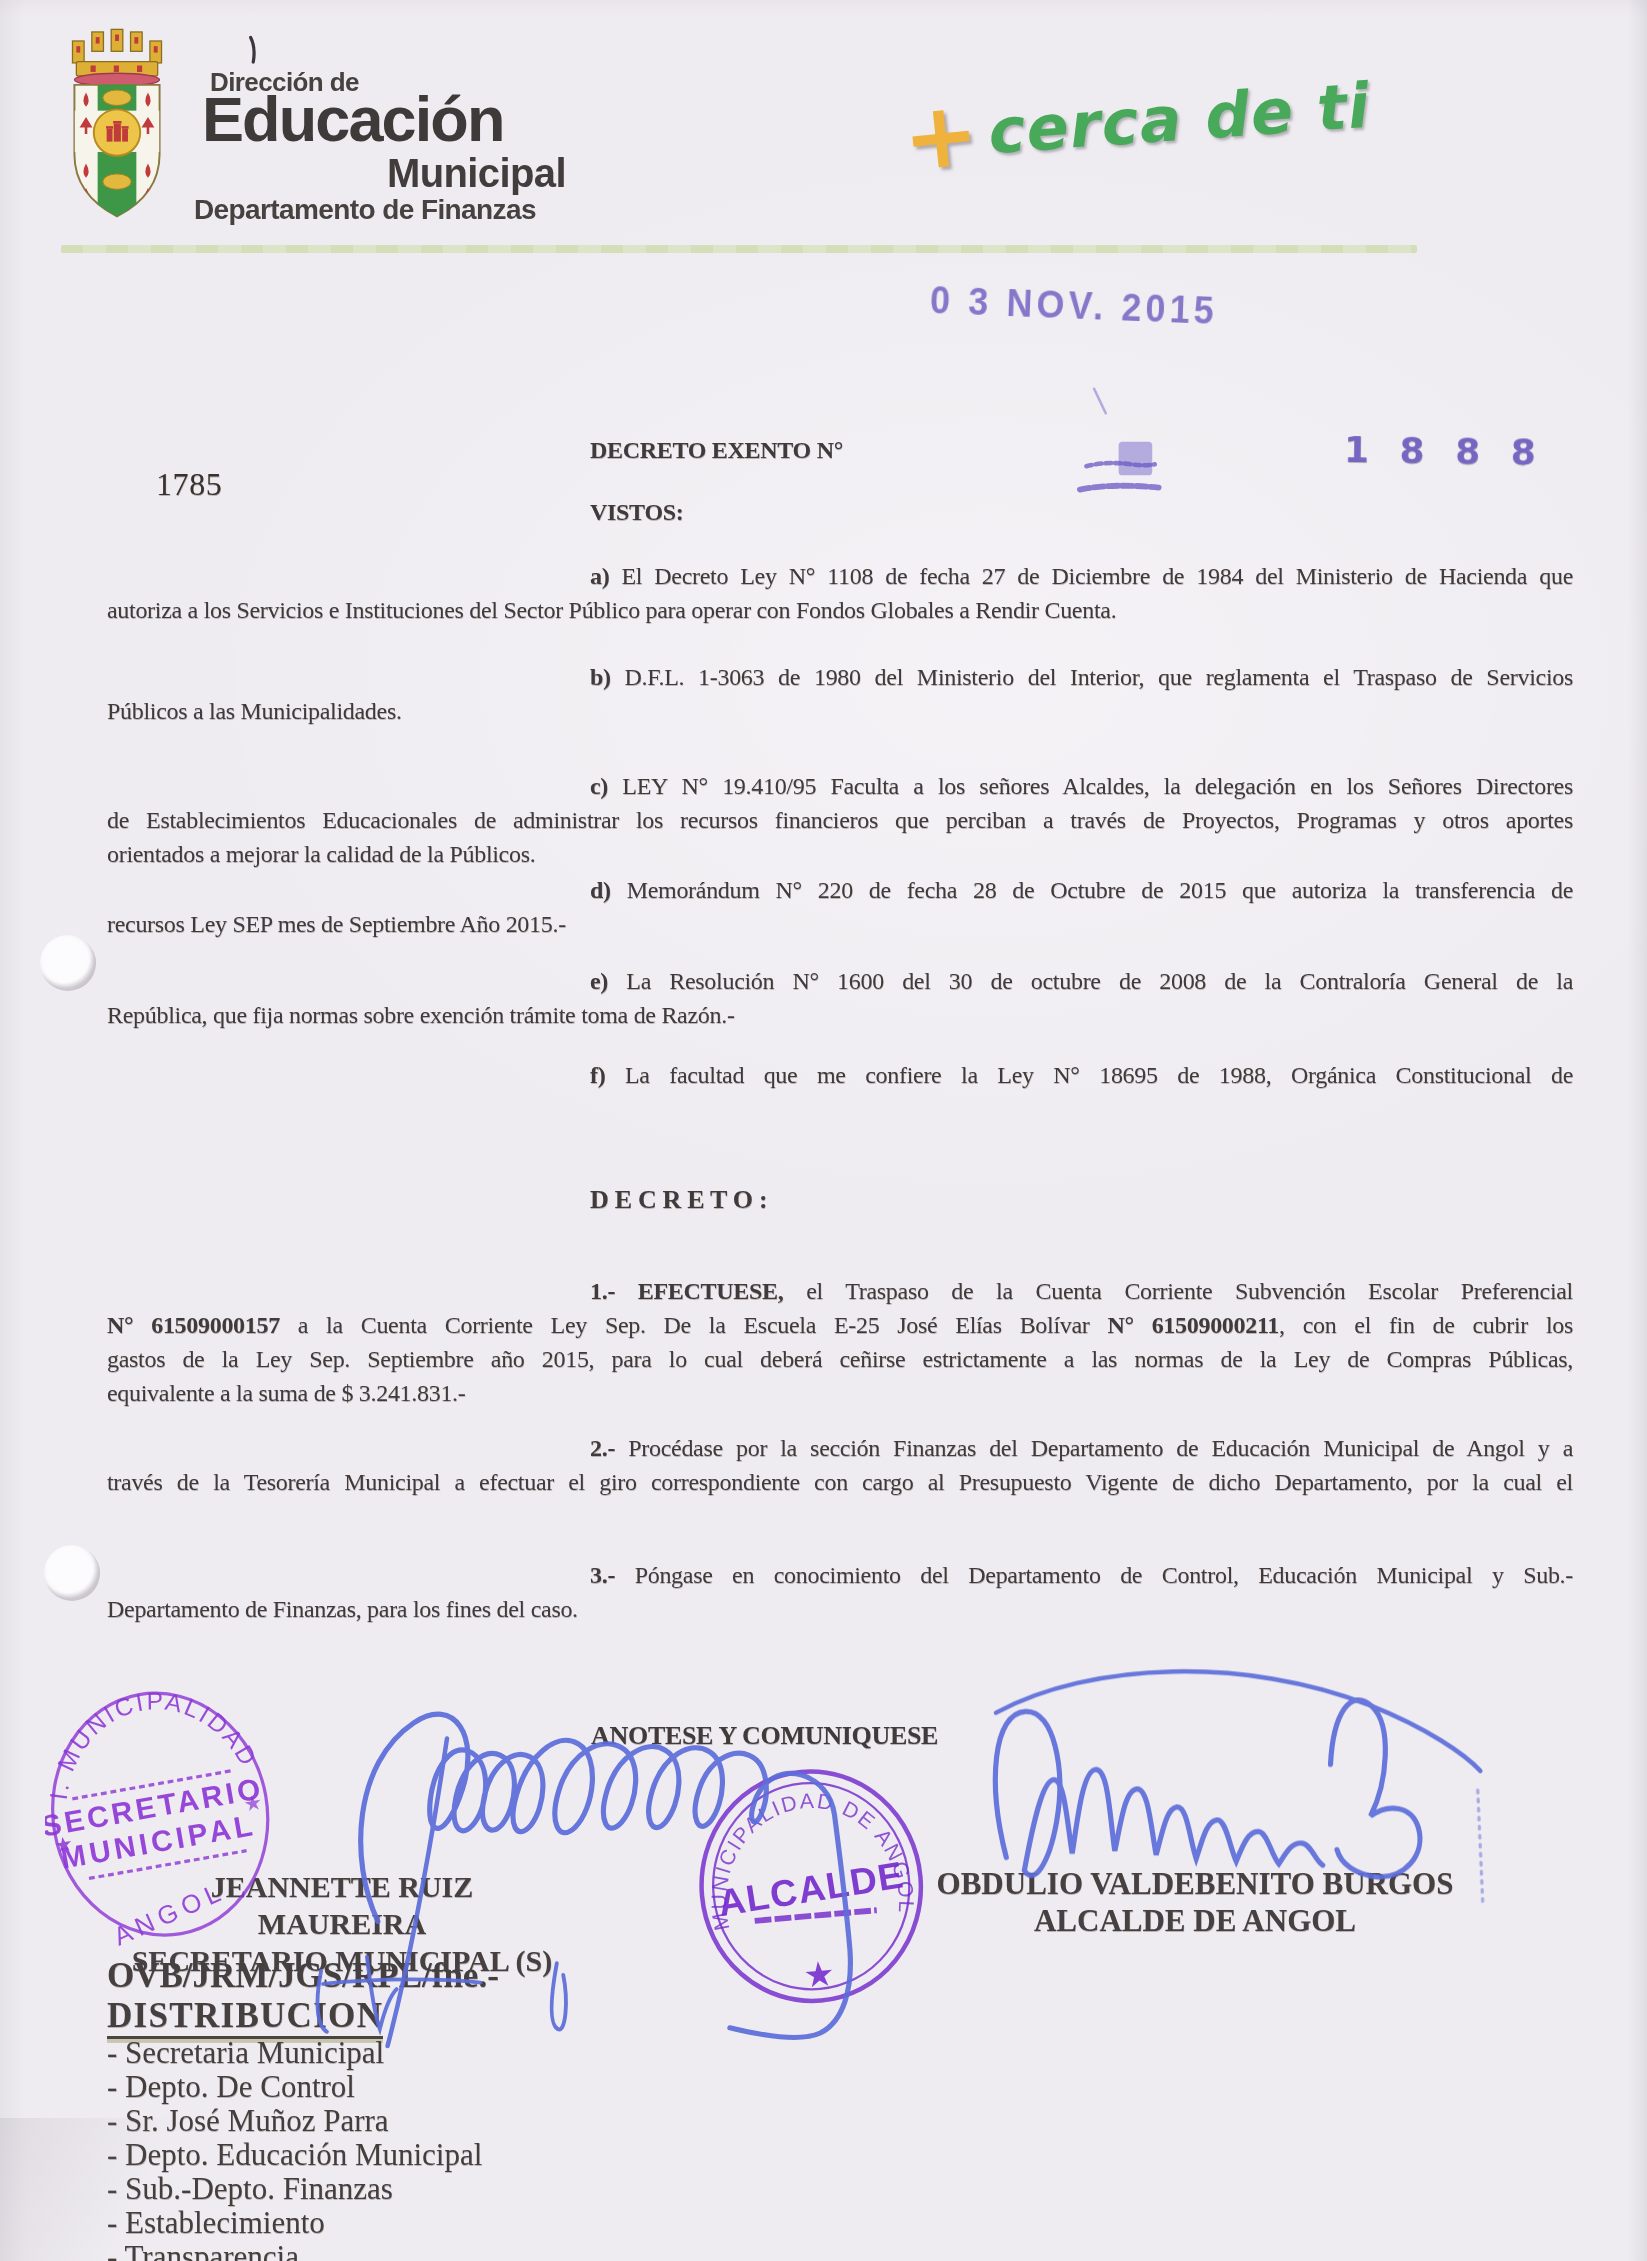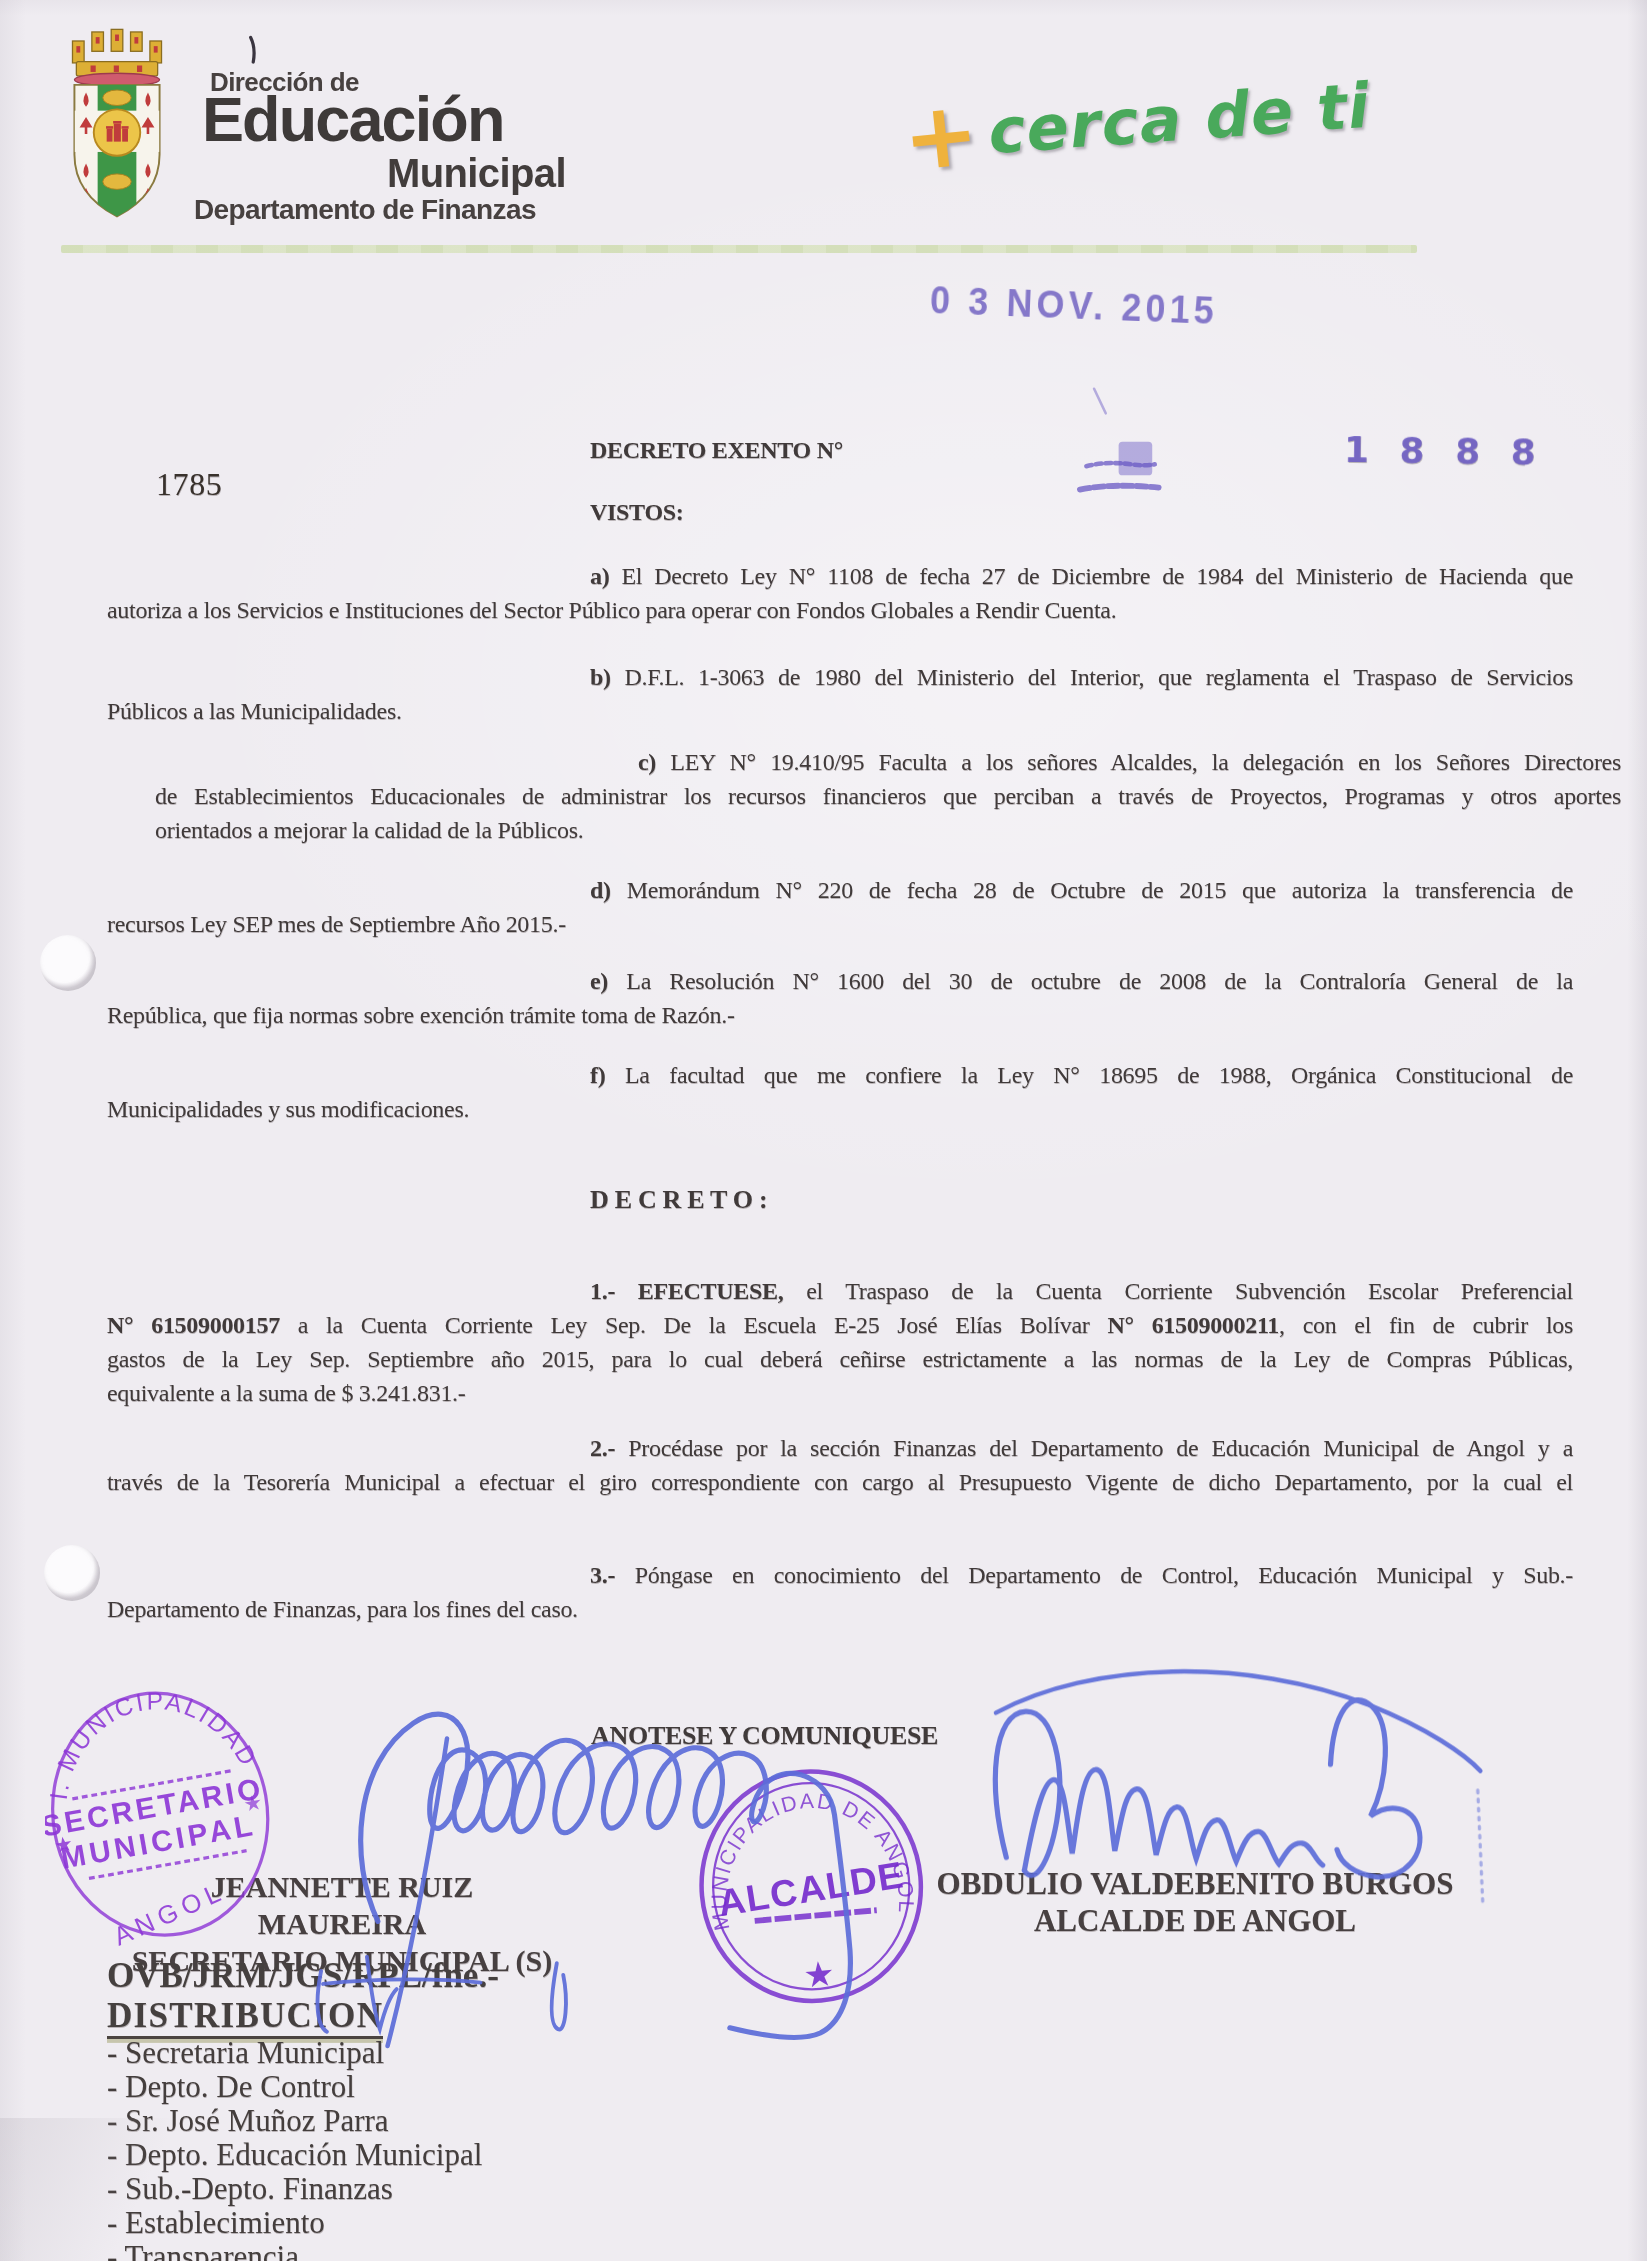--- a/index.html
+++ b/index.html
@@ -164,39 +164,38 @@
     <div class="par" style="top:559px;">
       <div class="tl fi jl"><b>a)</b><span> El Decreto Ley N° 1108 de fecha 27 de Diciembre de 1984 del Ministerio de Hacienda que</span></div>
       <div class="tl ll">autoriza a los Servicios e Instituciones del Sector Público para operar con Fondos Globales a Rendir Cuenta.</div>
     </div>
 
     <div class="par" style="top:660px;">
       <div class="tl fi jl"><b>b)</b><span> D.F.L. 1-3063 de 1980 del Ministerio del Interior, que reglamenta el Traspaso de Servicios</span></div>
       <div class="tl ll">Públicos a las Municipalidades.</div>
     </div>
 
-    <div class="par" style="top:745px;margin-left:48px;">
+    <div class="par" style="top:769px;">
       <div class="tl fi jl"><b>c)</b><span> LEY N° 19.410/95 Faculta a los señores Alcaldes, la delegación en los Señores Directores</span></div>
       <div class="tl jl">de Establecimientos Educacionales de administrar los recursos financieros que perciban a través de Proyectos, Programas y otros aportes</div>
       <div class="tl ll">orientados a mejorar la calidad de la Públicos.</div>
     </div>
 
     <div class="par" style="top:873px;">
       <div class="tl fi jl"><b>d)</b><span> Memorándum N° 220 de fecha 28 de Octubre de 2015 que autoriza la transferencia de</span></div>
       <div class="tl ll">recursos Ley SEP mes de Septiembre Año 2015.-</div>
     </div>
 
     <div class="par" style="top:964px;">
       <div class="tl fi jl"><b>e)</b><span> La Resolución N° 1600 del 30 de octubre de 2008 de la Contraloría General de la</span></div>
       <div class="tl ll">República, que fija normas sobre exención trámite toma de Razón.-</div>
     </div>
 
     <div class="par" style="top:1058px;">
       <div class="tl fi jl"><b>f)</b><span> La facultad que me confiere la Ley N° 18695 de 1988, Orgánica Constitucional de</span></div>
-      <div class="tl ll">Municipalidades y sus modificaciones.</div>
     </div>
 
     <div class="par h" style="top:1183px;font-size:26px;">
       <div class="tl fi ll">D E C R E T O :</div>
     </div>
 
     <div class="par" style="top:1274px;">
       <div class="tl fi jl"><b>1.- EFECTUESE,</b><span> el Traspaso de la Cuenta Corriente Subvención Escolar Preferencial</span></div>
       <div class="tl jl"><b>N° 61509000157</b><span> a la Cuenta Corriente Ley Sep. De la Escuela E-25 José Elías Bolívar </span><b>N° 61509000211</b><span>, con el fin de cubrir los</span></div>
       <div class="tl jl">gastos de la Ley Sep. Septiembre año 2015, para lo cual deberá ceñirse estrictamente a las normas de la Ley de Compras Públicas,</div>

